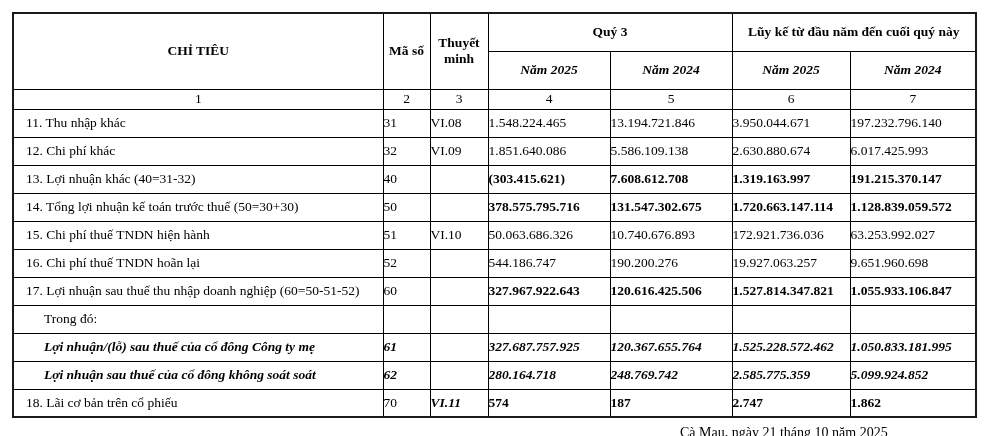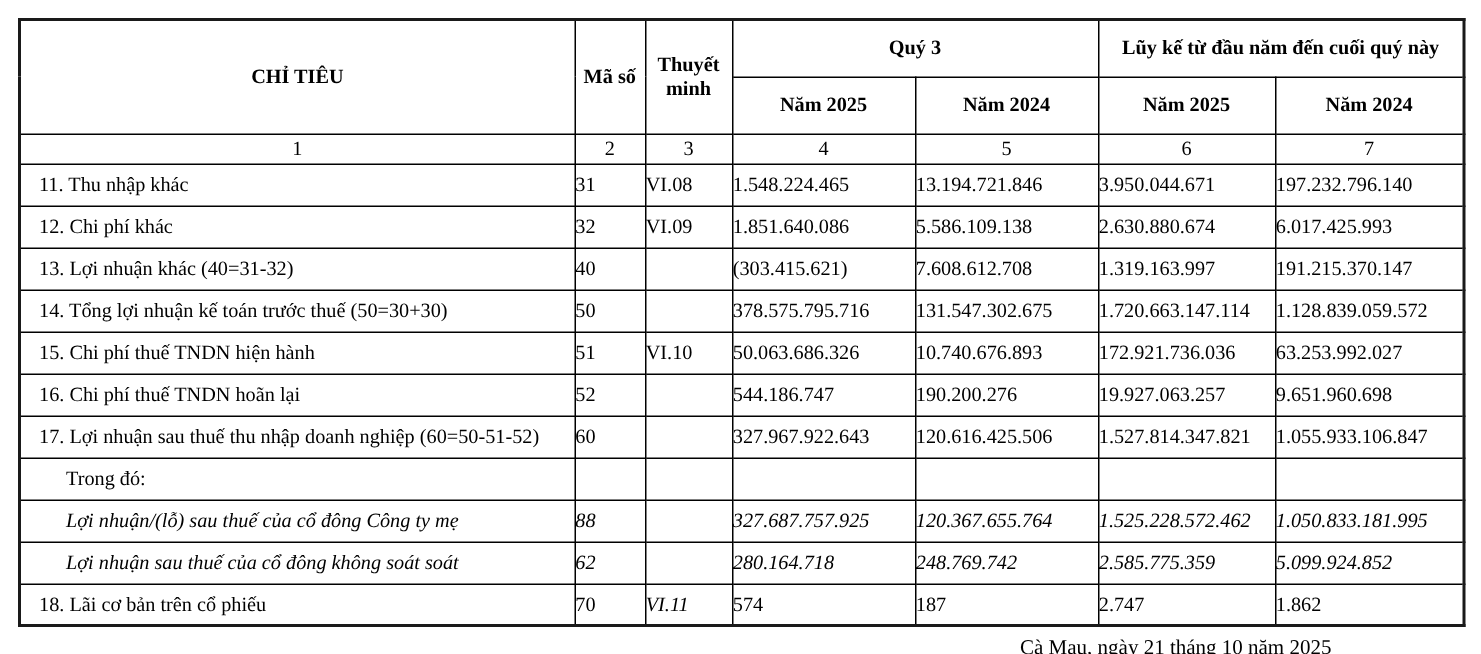--- a/index.html
+++ b/index.html
@@ -16,29 +16,29 @@
     width: 963px;
     border-collapse: collapse;
     table-layout: fixed;
     font-size: 13.5px;
   }
   table.fin, table.fin th, table.fin td { border: 1px solid #000; }
   table.fin { border: 2px solid #1a1a1a; }
   th { font-weight: bold; text-align: center; vertical-align: middle; }
   td { vertical-align: middle; }
   .h-top { height: 38px; }
-  .h-sub { height: 38px; }
+  .h-sub { height: 38px; font-style: italic; }
   .numrow td { height: 20px; text-align: center; border-bottom-width: 2px; }
   .datarow td { height: 28px; }
   .lbl { text-align: left; padding-left: 12px; padding-right: 4px; }
   .lbl-indent { padding-left: 30px; }
   .ctr { text-align: left; }
   .num { padding-right: 6px; }
-  .b { font-weight: normal; }
-  .i { font-style: italic; }
+  .b { font-weight: bold; }
+  .i { font-style: italic; font-weight: bold; }
   .footer-date {
     position: absolute;
     left: 680px; top: 425px;
     font-size: 14px;
     white-space: nowrap;
   }
 </style>
 </head>
 <body>
 
@@ -146,21 +146,21 @@
       <td class="lbl lbl-indent">Trong đó:</td>
       <td class="ctr"></td>
       <td class="ctr"></td>
       <td class="num"></td>
       <td class="num"></td>
       <td class="num"></td>
       <td class="num"></td>
     </tr>
     <tr class="datarow i">
       <td class="lbl lbl-indent">Lợi nhuận/(lỗ) sau thuế của cổ đông Công ty mẹ</td>
-      <td class="ctr">88</td>
+      <td class="ctr">61</td>
       <td class="ctr"></td>
       <td class="num">327.687.757.925</td>
       <td class="num">120.367.655.764</td>
       <td class="num">1.525.228.572.462</td>
       <td class="num">1.050.833.181.995</td>
     </tr>
     <tr class="datarow i">
       <td class="lbl lbl-indent">Lợi nhuận sau thuế của cổ đông không soát soát</td>
       <td class="ctr">62</td>
       <td class="ctr"></td>

